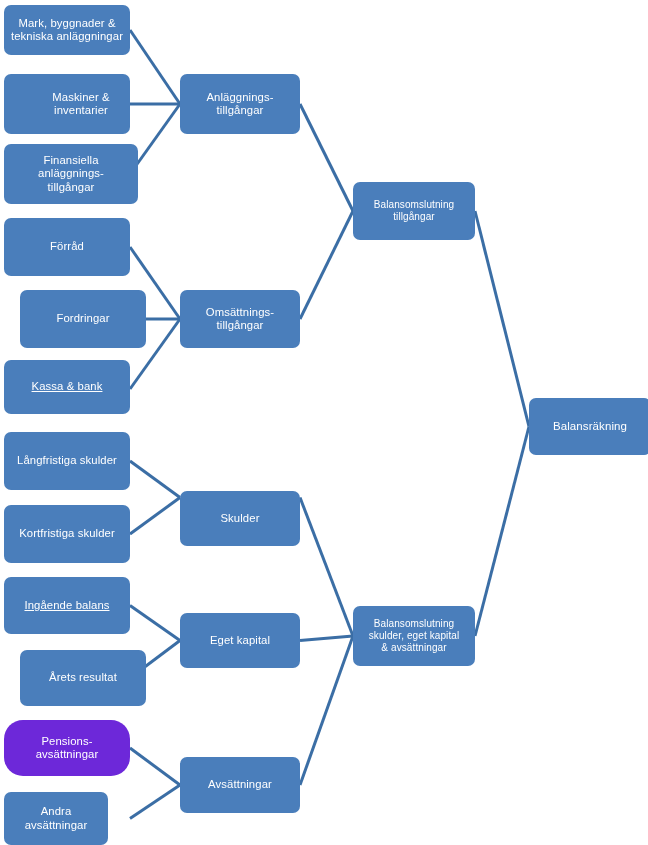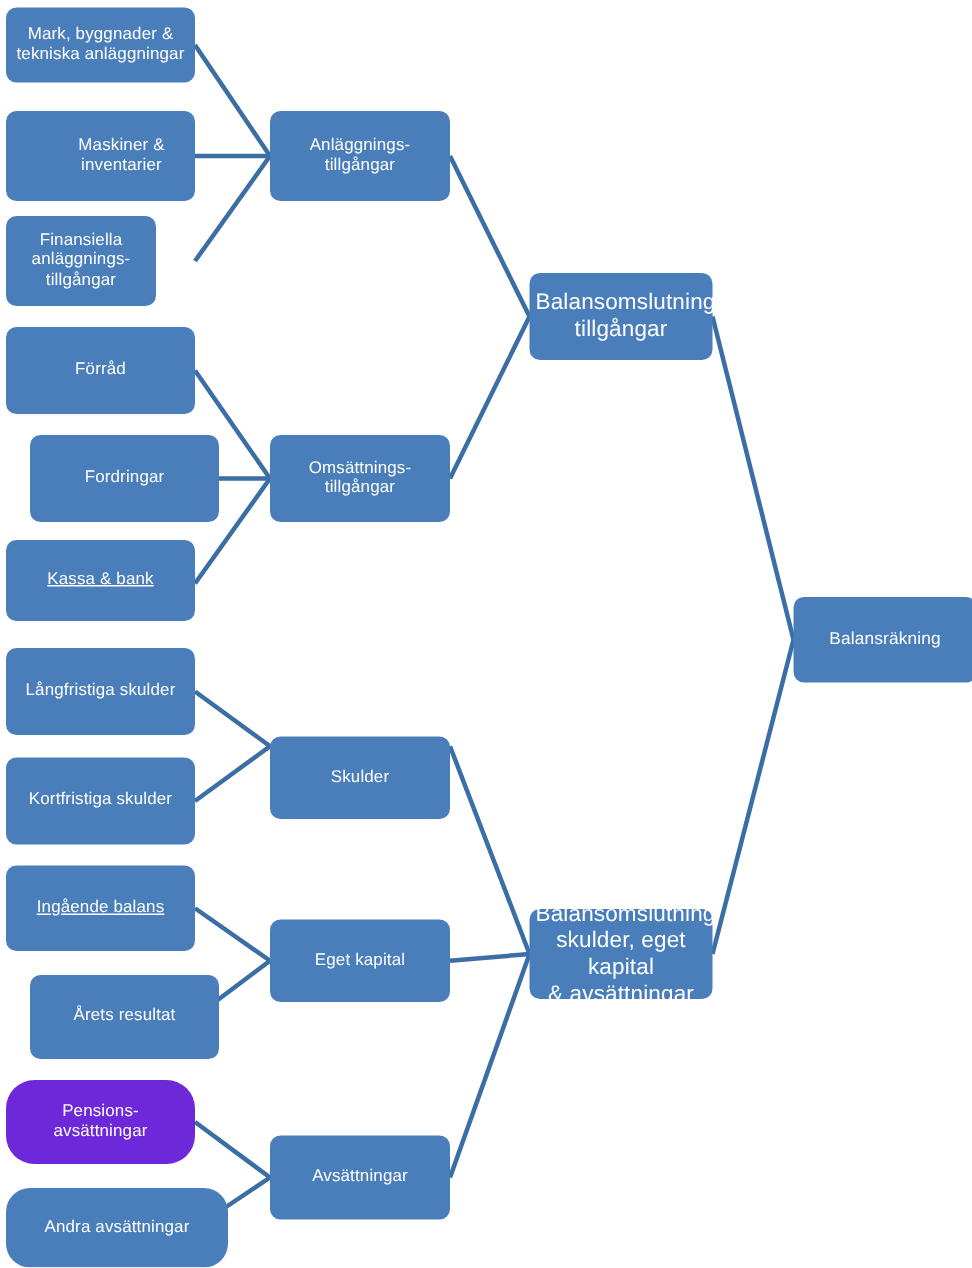--- a/index.html
+++ b/index.html
@@ -42,21 +42,21 @@
     padding: 2px 4px;
     z-index: 2;
   }
   .node .label {
     display: block;
     width: 100%;
     white-space: pre-line;
   }
   .node.leaf { font-size: 11.3px; }
   .node.group { font-size: 11.3px; }
-  .node.sum { font-size: 15px; }
+  .node.sum { font-size: 10px; }
   .node.root { font-size: 11.5px; }
 </style>
 </head>
 <body>
 
 <div id="canvas">
   <svg id="edges" viewBox="0 0 648 845" xmlns="http://www.w3.org/2000/svg">
       <line x1="130" y1="30" x2="180" y2="104" stroke="#3b6ea5" stroke-width="3" stroke-linecap="butt"></line>
       <line x1="130" y1="104" x2="180" y2="104" stroke="#3b6ea5" stroke-width="3" stroke-linecap="butt"></line>
       <line x1="130" y1="174" x2="180" y2="104" stroke="#3b6ea5" stroke-width="3" stroke-linecap="butt"></line>
@@ -78,21 +78,21 @@
       <line x1="475" y1="636" x2="529" y2="426.5" stroke="#3b6ea5" stroke-width="3" stroke-linecap="butt"></line>
     </svg>
 <div class="node leaf" style="left: 4px; top: 5px; width: 126px; height: 50px; background: rgb(74, 126, 187); color: rgb(255, 255, 255);">
       <span class="label">Mark, byggnader &amp;
 tekniska anläggningar</span>
     </div>
     <div class="node leaf" style="left: 4px; top: 74px; width: 126px; height: 60px; background: rgb(74, 126, 187); color: rgb(255, 255, 255); padding-left: 32px;">
       <span class="label">Maskiner &amp;
 inventarier</span>
     </div>
-    <div class="node leaf" style="left: 4px; top: 144px; width: 100px; height: 60px; background: rgb(74, 126, 187); color: rgb(255, 255, 255);">
+    <div class="node leaf" style="left: 4px; top: 144px; width: 134px; height: 60px; background: rgb(74, 126, 187); color: rgb(255, 255, 255);">
       <span class="label">Finansiella
 anläggnings-
 tillgångar</span>
     </div>
     <div class="node leaf" style="left: 4px; top: 218px; width: 126px; height: 58px; background: rgb(74, 126, 187); color: rgb(255, 255, 255);">
       <span class="label">Förråd</span>
     </div>
     <div class="node leaf" style="left: 20px; top: 290px; width: 126px; height: 58px; background: rgb(74, 126, 187); color: rgb(255, 255, 255);">
       <span class="label">Fordringar</span>
     </div>
@@ -108,21 +108,21 @@
     <div class="node leaf" style="left: 4px; top: 577px; width: 126px; height: 57px; background: rgb(74, 126, 187); color: rgb(255, 255, 255); text-decoration: underline;">
       <span class="label">Ingående balans</span>
     </div>
     <div class="node leaf" style="left: 20px; top: 650px; width: 126px; height: 56px; background: rgb(74, 126, 187); color: rgb(255, 255, 255);">
       <span class="label">Årets resultat</span>
     </div>
     <div class="node leaf" style="left: 4px; top: 720px; width: 126px; height: 56px; background: #6d28d9; color: rgb(255, 255, 255); border-radius: 19px;">
       <span class="label">Pensions-
 avsättningar</span>
     </div>
-    <div class="node leaf" style="left: 4px; top: 792px; width: 148px; height: 53px; background: rgb(74, 126, 187); color: rgb(255, 255, 255); border-radius: 16px;">
+    <div class="node leaf" style="left: 4px; top: 792px; width: 104px; height: 53px; background: rgb(74, 126, 187); color: rgb(255, 255, 255);">
       <span class="label">Andra avsättningar</span>
     </div>
     <div class="node group" style="left: 180px; top: 74px; width: 120px; height: 60px; background: rgb(74, 126, 187); color: rgb(255, 255, 255);">
       <span class="label">Anläggnings-
 tillgångar</span>
     </div>
     <div class="node group" style="left: 180px; top: 290px; width: 120px; height: 58px; background: rgb(74, 126, 187); color: rgb(255, 255, 255);">
       <span class="label">Omsättnings-
 tillgångar</span>
     </div>

